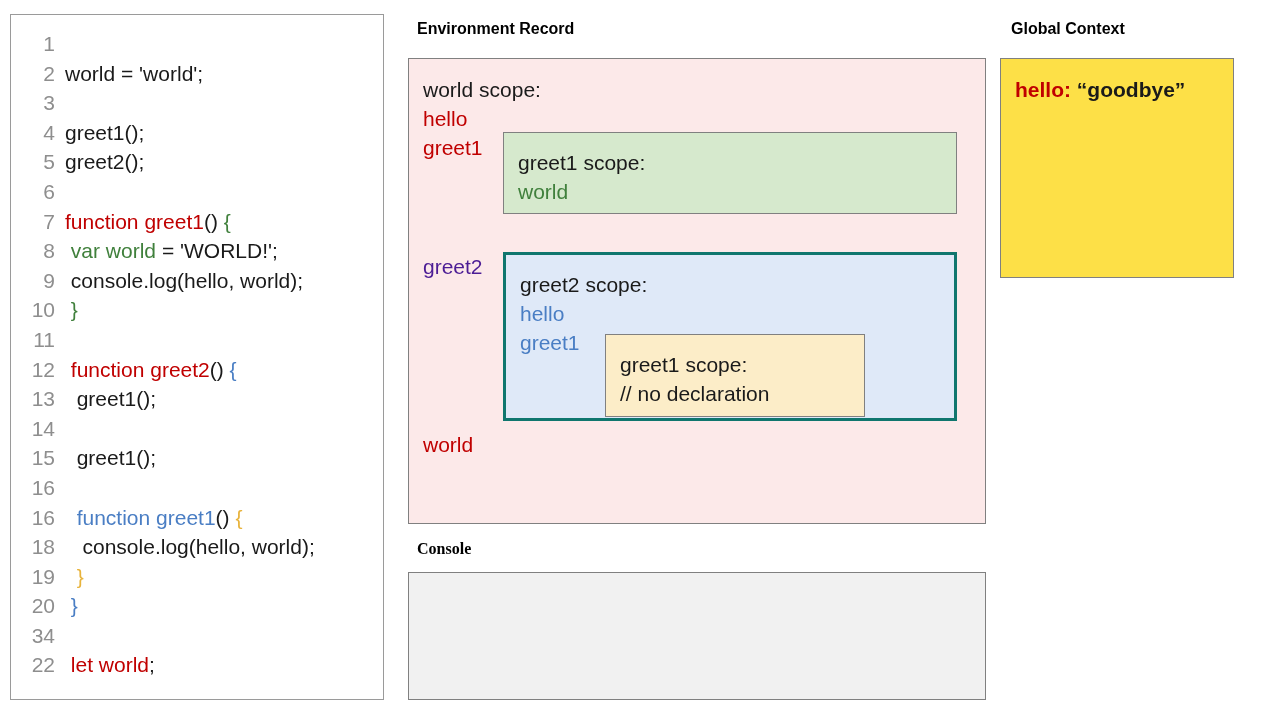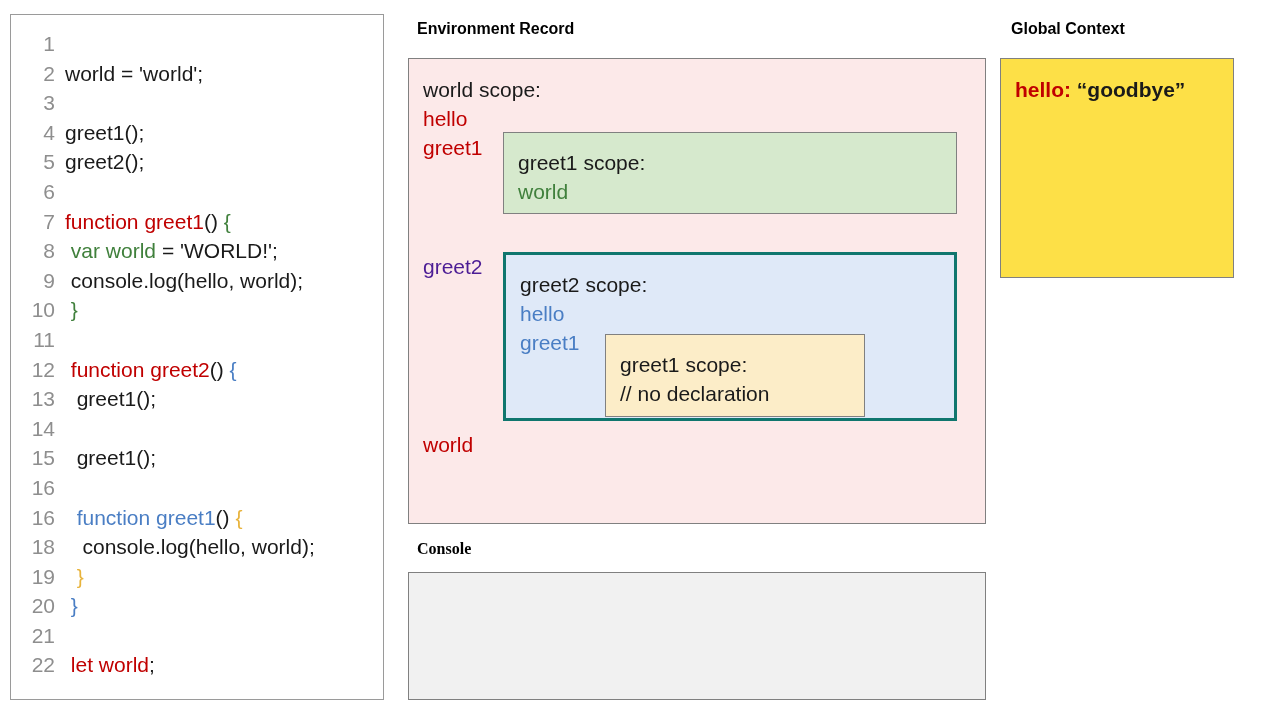--- a/index.html
+++ b/index.html
@@ -187,21 +187,21 @@
       <div class="code-line"><span class="ln">11</span><span class="code-text"><span class="tok-black"></span></span></div>
       <div class="code-line"><span class="ln">12</span><span class="code-text"><span class="tok-black"> </span><span class="tok-red">function greet2</span><span class="tok-black">() </span><span class="tok-blue">{</span></span></div>
       <div class="code-line"><span class="ln">13</span><span class="code-text"><span class="tok-black">  greet1();</span></span></div>
       <div class="code-line"><span class="ln">14</span></div>
       <div class="code-line"><span class="ln">15</span><span class="code-text"><span class="tok-black">  greet1();</span></span></div>
       <div class="code-line"><span class="ln">16</span><span class="code-text"><span class="tok-black"></span></span></div>
       <div class="code-line"><span class="ln">16</span><span class="code-text"><span class="tok-black">  </span><span class="tok-blue">function greet1</span><span class="tok-black">() </span><span class="tok-yellow">{</span></span></div>
       <div class="code-line"><span class="ln">18</span><span class="code-text"><span class="tok-black">   console.log(hello, world);</span></span></div>
       <div class="code-line"><span class="ln">19</span><span class="code-text"><span class="tok-black">  </span><span class="tok-yellow">}</span></span></div>
       <div class="code-line"><span class="ln">20</span><span class="code-text"><span class="tok-black"> </span><span class="tok-blue">}</span></span></div>
-      <div class="code-line"><span class="ln">21</span><span class="code-text"><span class="tok-black"></span></span></div>
+      <div class="code-line"><span class="ln">34</span><span class="code-text"><span class="tok-black"></span></span></div>
       <div class="code-line"><span class="ln">22</span><span class="code-text"><span class="tok-black"> </span><span class="tok-red">let world</span><span class="tok-black">;</span></span></div>
     </div>
 </div>
 
 <div class="section-title" id="env-title">Environment Record</div>
 
 <div id="env-box">
   <div class="scope-label" id="global-scope-heading">world scope:</div>
   <div class="scope-label" id="global-var-hello">hello</div>
   <div class="scope-label" id="global-var-greet1">greet1</div>

